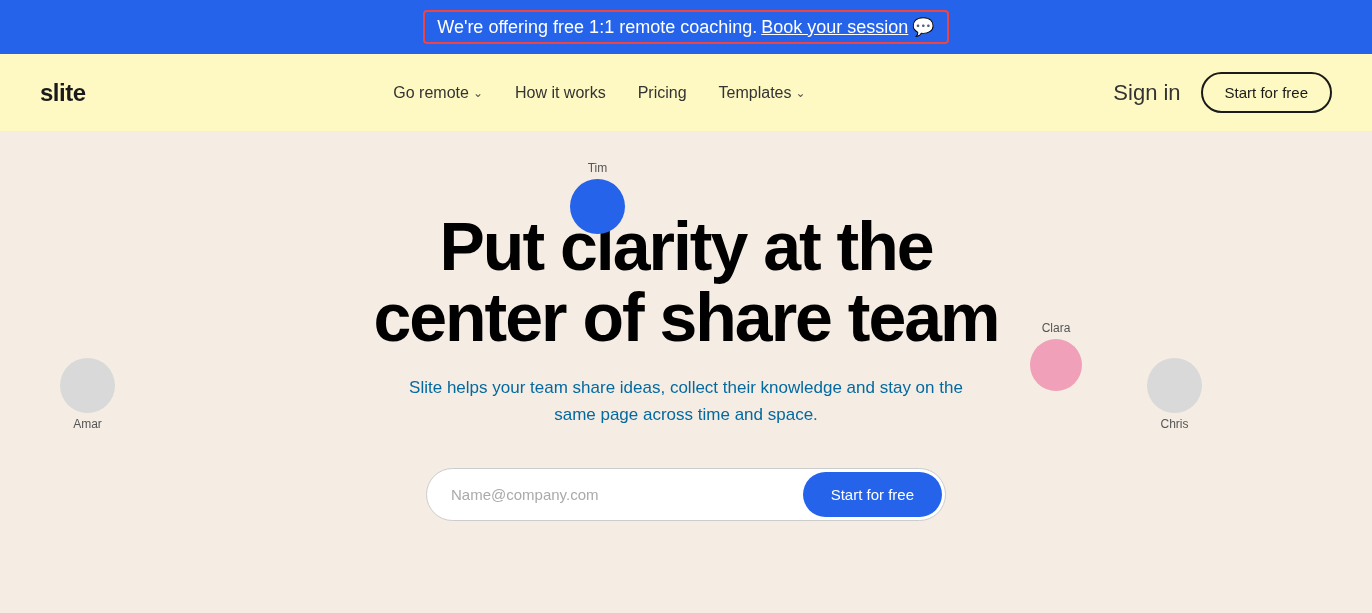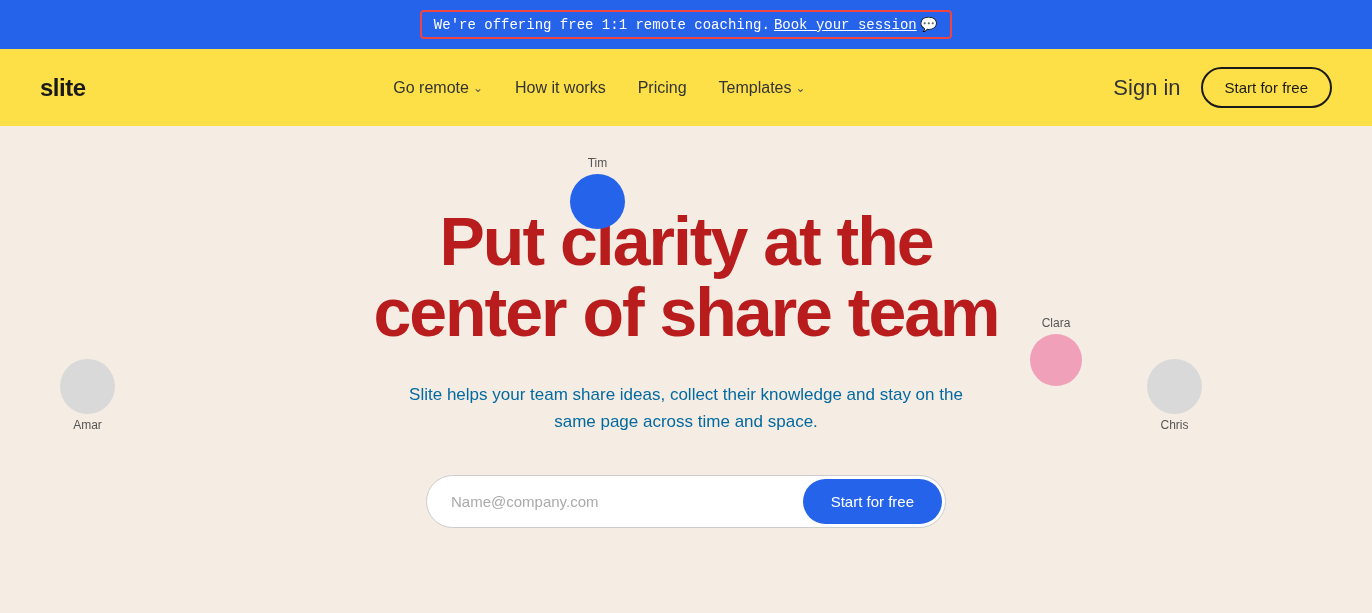--- a/index.html
+++ b/index.html
@@ -4,41 +4,40 @@
   <style>
     * { margin: 0; padding: 0; box-sizing: border-box; }
     body { font-family: -apple-system, BlinkMacSystemFont, 'Segoe UI', sans-serif; background: #f5ede3; width: 1372px; min-height: 613px; overflow-x: hidden; }
 
     
     .banner {
       background: #2563eb;
       color: white;
       text-align: center;
       padding: 10px 20px;
-      font-size: 14px;
+      font-size: 18px;
       position: relative;
-      font-family: Liberation Mono, monospace;
     }
     .banner-inner {
       display: inline-flex;
       align-items: center;
       gap: 4px;
       border: 2px solid #ef4444;
       padding: 4px 12px;
       border-radius: 4px;
     }
     .banner-link {
       color: white;
       text-decoration: underline;
       cursor: pointer;
     }
 
     
     .navbar {
-      background: #fde047;
+      background: #fef9c3;
       display: flex;
       align-items: center;
       justify-content: space-between;
       padding: 18px 40px;
     }
     .logo {
       font-size: 24px;
       font-weight: 700;
       color: #1a1a1a;
       letter-spacing: -0.5px;
@@ -151,24 +150,24 @@
       right: 170px;
     }
     .avatar-chris .avatar-circle {
       width: 55px; height: 55px;
       background: #d9d9d9;
     }
 
     .hero-title {
       font-size: 68px;
       font-weight: 800;
-      color: #b91c1c;
+      color: #000000;
       line-height: 1.05;
       max-width: 700px;
-      margin: 60px auto 32px;
+      margin: 60px auto 20px;
       letter-spacing: -2px;
     }
     .hero-subtitle {
       font-size: 17px;
       color: #0369a1;
       max-width: 560px;
       margin: 0 auto 40px;
       line-height: 1.6;
     }
 

